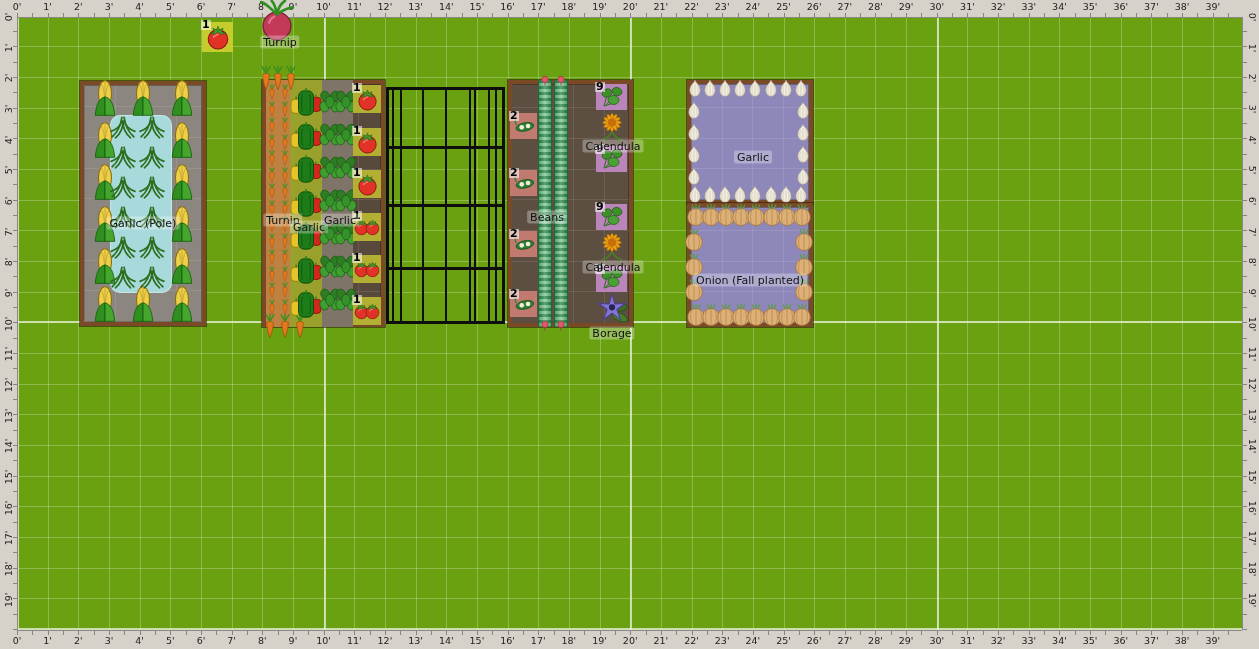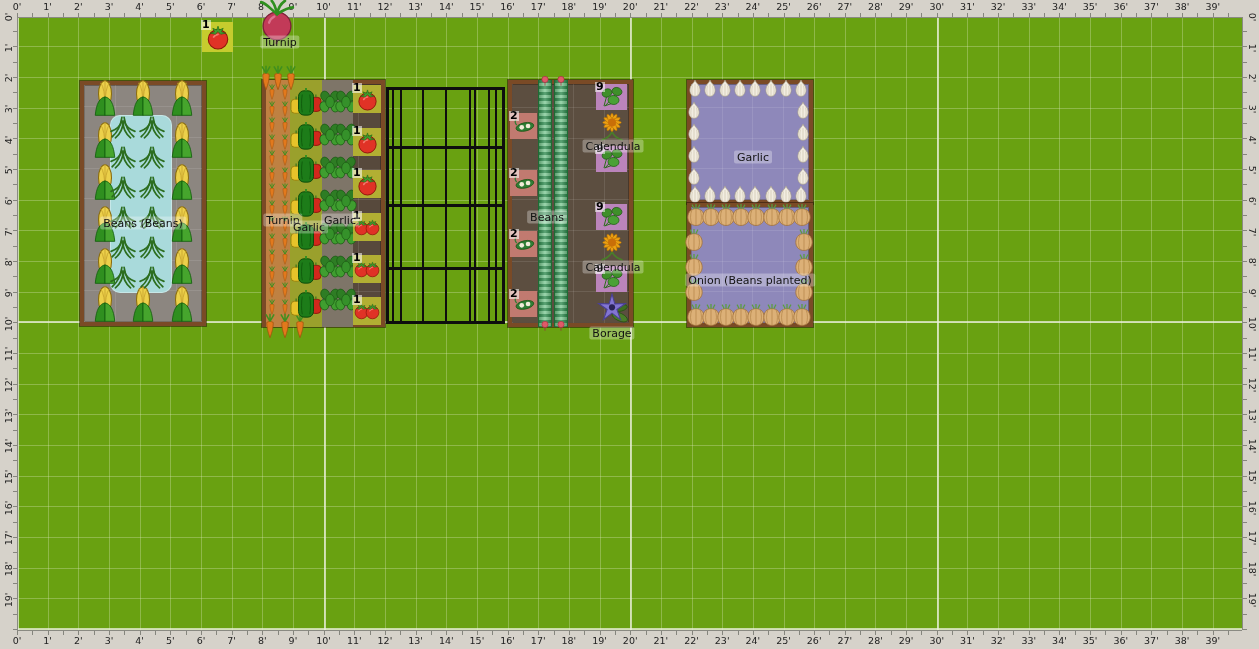--- a/index.html
+++ b/index.html
@@ -1112,23 +1112,23 @@
         <use href="#i-tomato"></use>
       </svg>
       <div class="badge">1</div>
     </div>
     <div class="plant loose" style="left: 277px; top: 22px; transform: translate(-50%, -50%);">
       <svg class="icon" width="40" height="45">
         <use href="#i-turnip"></use>
       </svg>
     </div>
     <div class="plant-label" style="left: 280px; top: 42px;">Turnip</div>
-    <div class="plant-label" style="left: 143px; top: 223px;">Beans (Beans)</div>
+    <div class="plant-label" style="left: 143px; top: 223px;">Garlic (Pole)</div>
     <div class="plant-label" style="left: 283px; top: 220px;">Turnip</div>
     <div class="plant-label" style="left: 309px; top: 227px;">Garlic</div>
     <div class="plant-label" style="left: 340px; top: 220px;">Garlic</div>
     <div class="plant-label" style="left: 547px; top: 217px;">Beans</div>
     <div class="plant-label" style="left: 613px; top: 146px;">Calendula</div>
     <div class="plant-label" style="left: 613px; top: 267px;">Calendula</div>
     <div class="plant-label" style="left: 612px; top: 333px;">Borage</div>
     <div class="plant-label" style="left: 753px; top: 157px;">Garlic</div>
-    <div class="plant-label" style="left: 750px; top: 280px;">Onion (Beans planted)</div>
+    <div class="plant-label" style="left: 750px; top: 280px;">Onion (Fall planted)</div>
   </div>
 
 </body></html>

